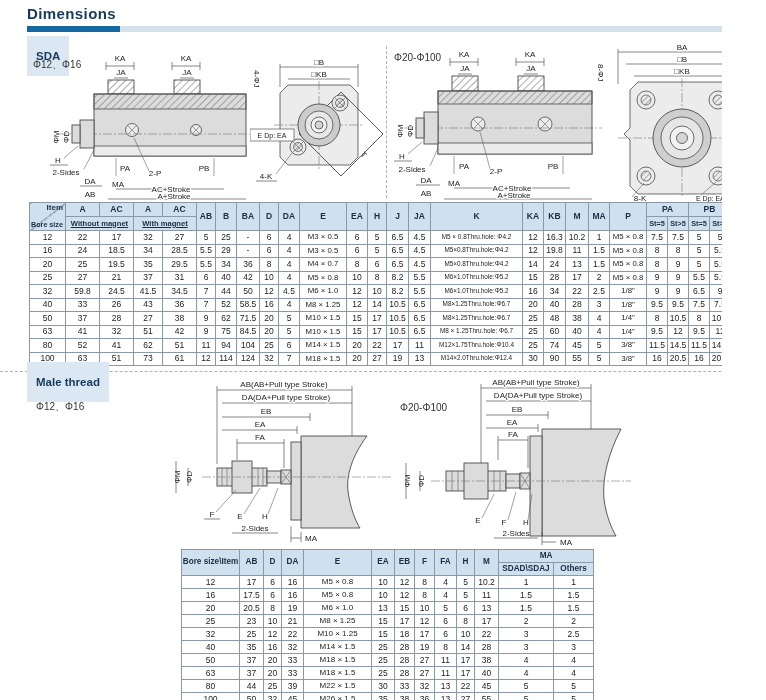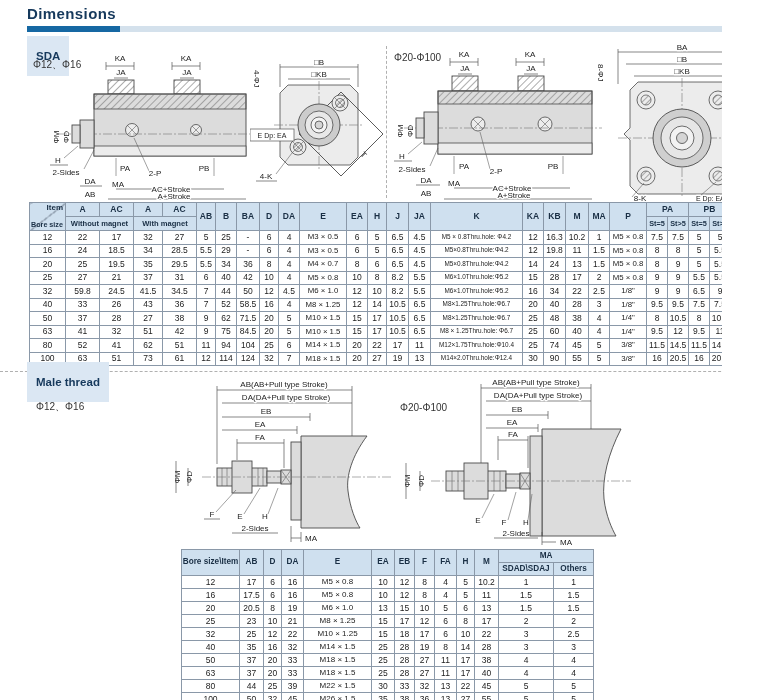--- a/index.html
+++ b/index.html
@@ -32,21 +32,21 @@
         overflow:hidden;white-space:nowrap;line-height:1.05;}
   th{background:var(--header-bg);font-weight:bold;color:#1a2f45;font-size:8.5px;}
   td{font-size:8.5px;color:#222;}
   #t1{left:29px;top:202px;width:717px;}
   #t1 td{height:12.5px;}
   #t1 th{height:13px;}
   #t1 td:nth-child(11){font-size:7.8px;}
   #t1 td:nth-child(16){font-size:6.4px;}
   #t1 td:nth-child(21){font-size:7.8px;}
   .sub-th{font-size:7.3px !important;}
-  .mag-th{font-size:7.6px !important;}
+  .mag-th{font-size:7.6px !important;text-decoration:underline;}
   .diag-cell{position:relative;background:
      linear-gradient(to bottom right,transparent calc(50% - .6px),var(--border) calc(50% - .6px),
      var(--border) calc(50% + .6px),transparent calc(50% + .6px)),var(--header-bg);}
   .diag-cell .it{position:absolute;top:1px;right:2px;font-size:8px;}
   .diag-cell .bs{position:absolute;bottom:1px;left:1px;font-size:7.2px;}
   #t2{left:181px;top:549px;width:412px;}
   #t2 td{height:12px;}
   #t2 th{height:12px;font-size:8.2px;}
   #t2 td:nth-child(5){font-size:8px;}
 

